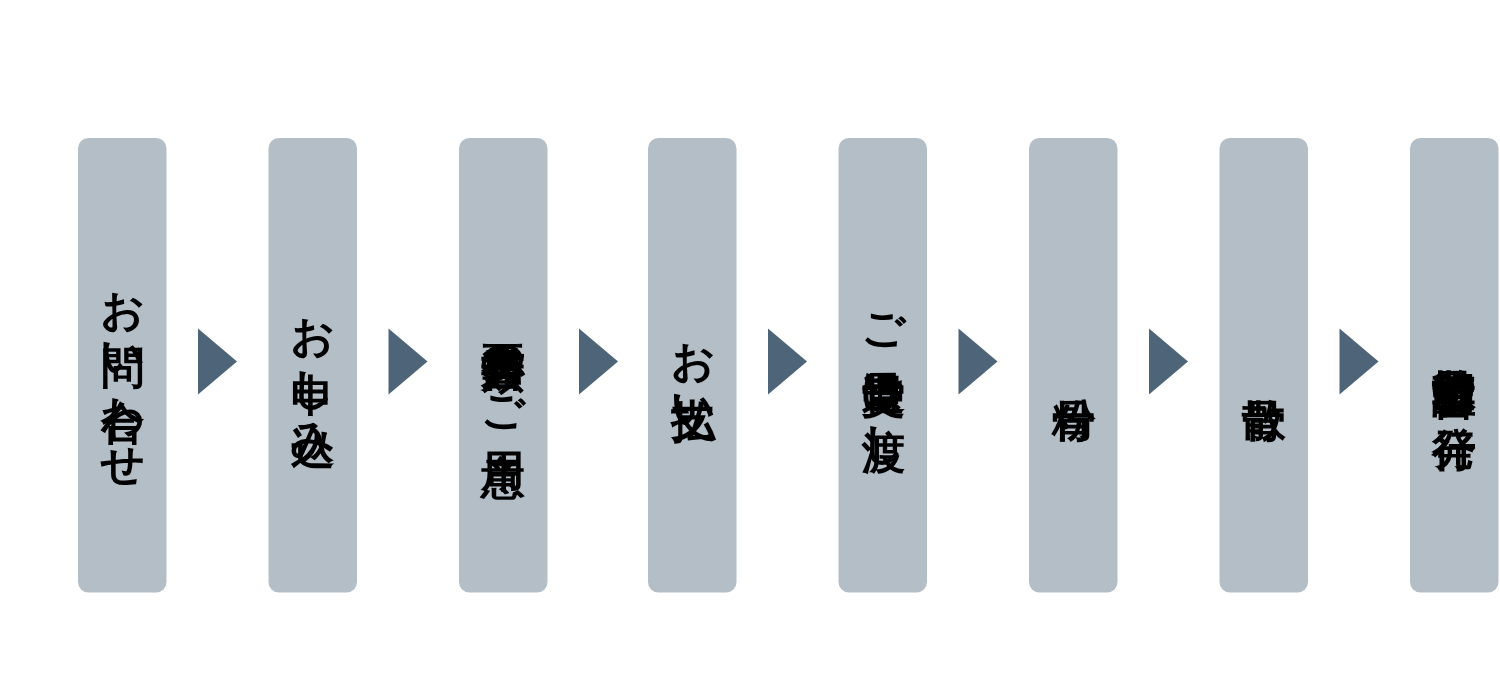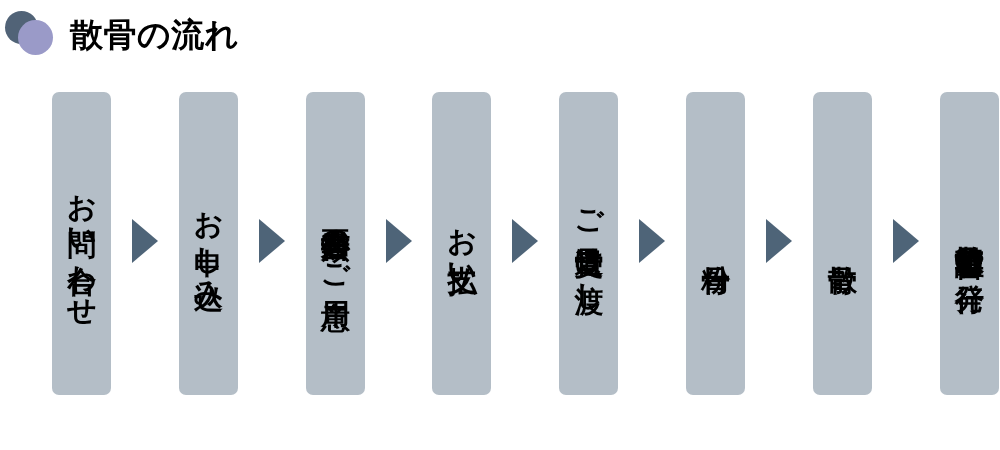--- a/index.html
+++ b/index.html
@@ -123,27 +123,20 @@
     border-top: 22px solid transparent;
     border-bottom: 22px solid transparent;
     border-left: 26px solid #4e6478;
   }
 </style>
 </head>
 <body>
 
 <div id="canvas">
 
-  <div class="header">
-    <div class="logo-mark">
-      <div class="logo-circle back"></div>
-      <div class="logo-circle front"></div>
-    </div>
-    <div class="page-title">散骨の流れ</div>
-  </div>
 
   <div class="flow-row" id="flow-row">
       <div class="flow-step" style="left: 52px;">
         <div class="step-box">
           <div class="step-label">お問い合わせ</div>
         </div>
       </div>
       <div class="flow-arrow" style="left: 132px;">
         <div class="tri"></div>
       </div>

